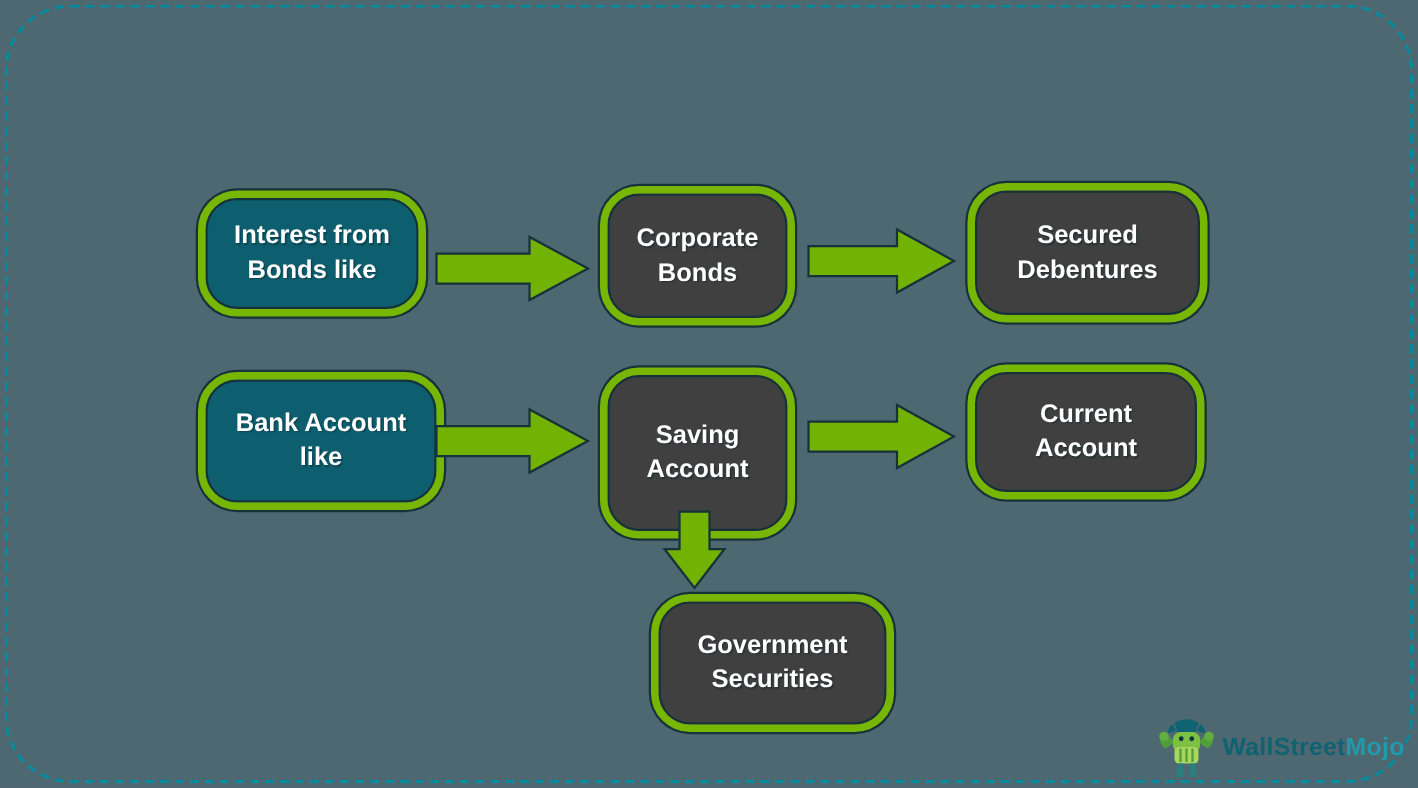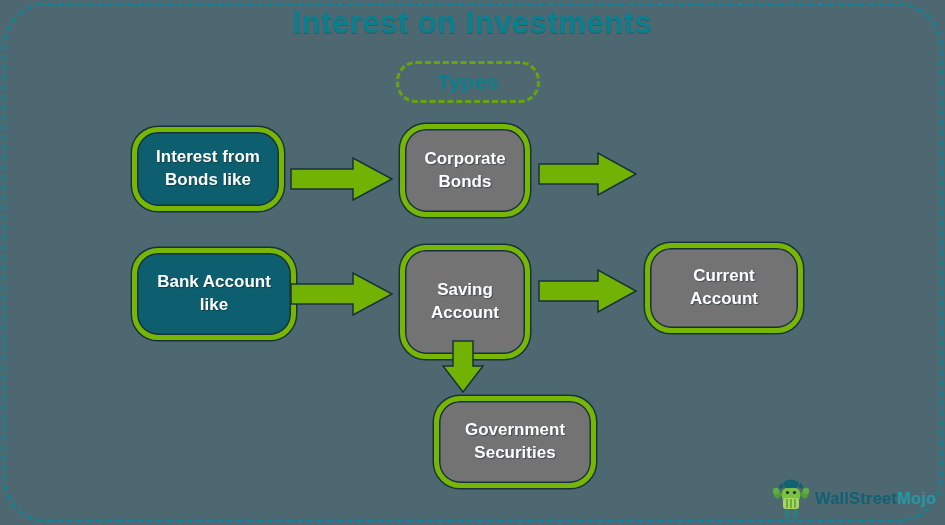--- a/index.html
+++ b/index.html
@@ -14,55 +14,54 @@
          border:3px dashed #66a50e;border-radius:20px;
          display:flex;align-items:center;justify-content:center;
          font-size:21px;font-weight:bold;color:#0a7f8d;letter-spacing:.5px;}
   .node{position:absolute;border:5px solid #77b704;border-radius:26px;
         box-shadow:0 0 0 1.5px #17323a, inset 0 0 0 1.5px #17323a;
         display:flex;align-items:center;justify-content:center;text-align:center;
         color:#ffffff;font-weight:bold;font-size:17px;line-height:1.35;
         padding:6px 14px;box-sizing:border-box;
         text-shadow:1px 1px 1px rgba(8,30,40,.45);}
   .fill-dark{background:#0d5f6f;}
-  .fill-light{background:#737373;}
+  .fill-light{background:#404040;}
   .arrow{position:absolute;}
   .logo{position:absolute;left:770px;top:476px;display:flex;align-items:center;}
   .logo-text{font-size:16.5px;font-weight:bold;letter-spacing:.2px;margin-left:3px;}
   .logo-text .p1{color:#0e6271;}
   .logo-text .p2{color:#219aab;}
 </style>
 </head>
 <body>
 
 <div class="canvas">
   <div class="frame"></div>
 
-  <div class="title">Interest on Investments</div>
 
-  <div class="badge">
-    <span>Types</span>
-  </div>
 
   <div class="node fill-dark" style="left:132px;top:127px;width:152px;height:84px;">
     <span>Interest from Bonds like</span>
   </div>
 
   <svg class="arrow" style="left:290px;top:156px;" width="104" height="46" viewBox="0 0 104 46">
     <polygon points="1,13 63,13 63,2 102,23 63,44 63,33 1,33" fill="#72b203" stroke="#17323a" stroke-width="1.5"></polygon>
   </svg>
 
   <div class="node fill-light" style="left:400px;top:124px;width:130px;height:93px;">
     <span>Corporate Bonds</span>
   </div>
 
   <svg class="arrow" style="left:538px;top:151px;" width="100" height="46" viewBox="0 0 100 46">
     <polygon points="1,13 60,13 60,2 98,23 60,44 60,33 1,33" fill="#72b203" stroke="#17323a" stroke-width="1.5"></polygon>
   </svg>
 
+  <div class="node fill-light" style="left:645px;top:122px;width:160px;height:93px;">
+    <span>Secured Debentures</span>
+  </div>
 
   <div class="node fill-dark" style="left:132px;top:248px;width:164px;height:92px;">
     <span>Bank Account like</span>
   </div>
 
   <svg class="arrow" style="left:290px;top:271px;" width="104" height="46" viewBox="0 0 104 46">
     <polygon points="1,13 63,13 63,2 102,23 63,44 63,33 1,33" fill="#72b203" stroke="#17323a" stroke-width="1.5"></polygon>
   </svg>
 
   <div class="node fill-light" style="left:400px;top:245px;width:130px;height:114px;">

